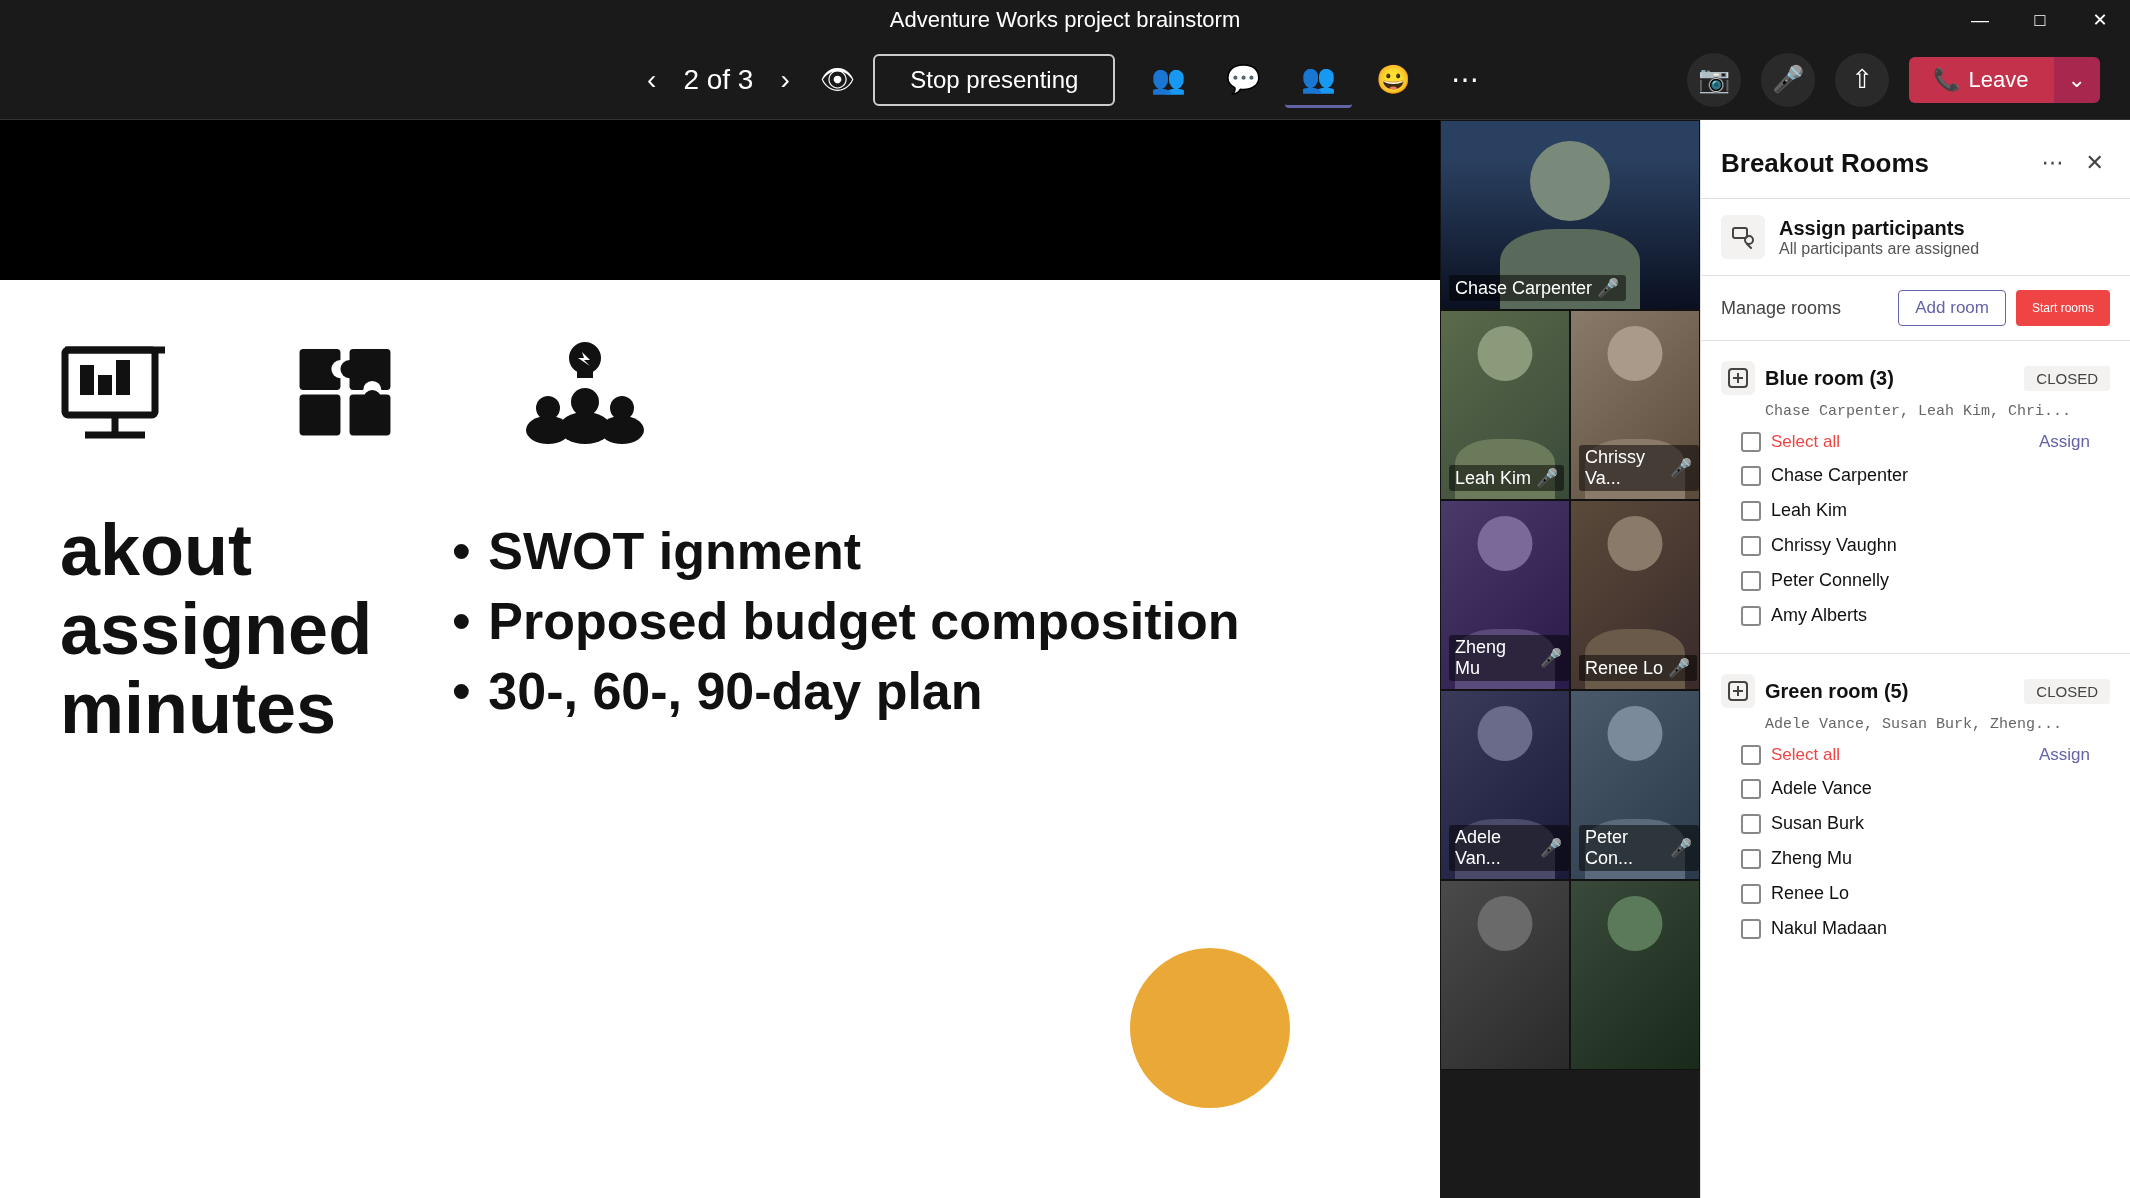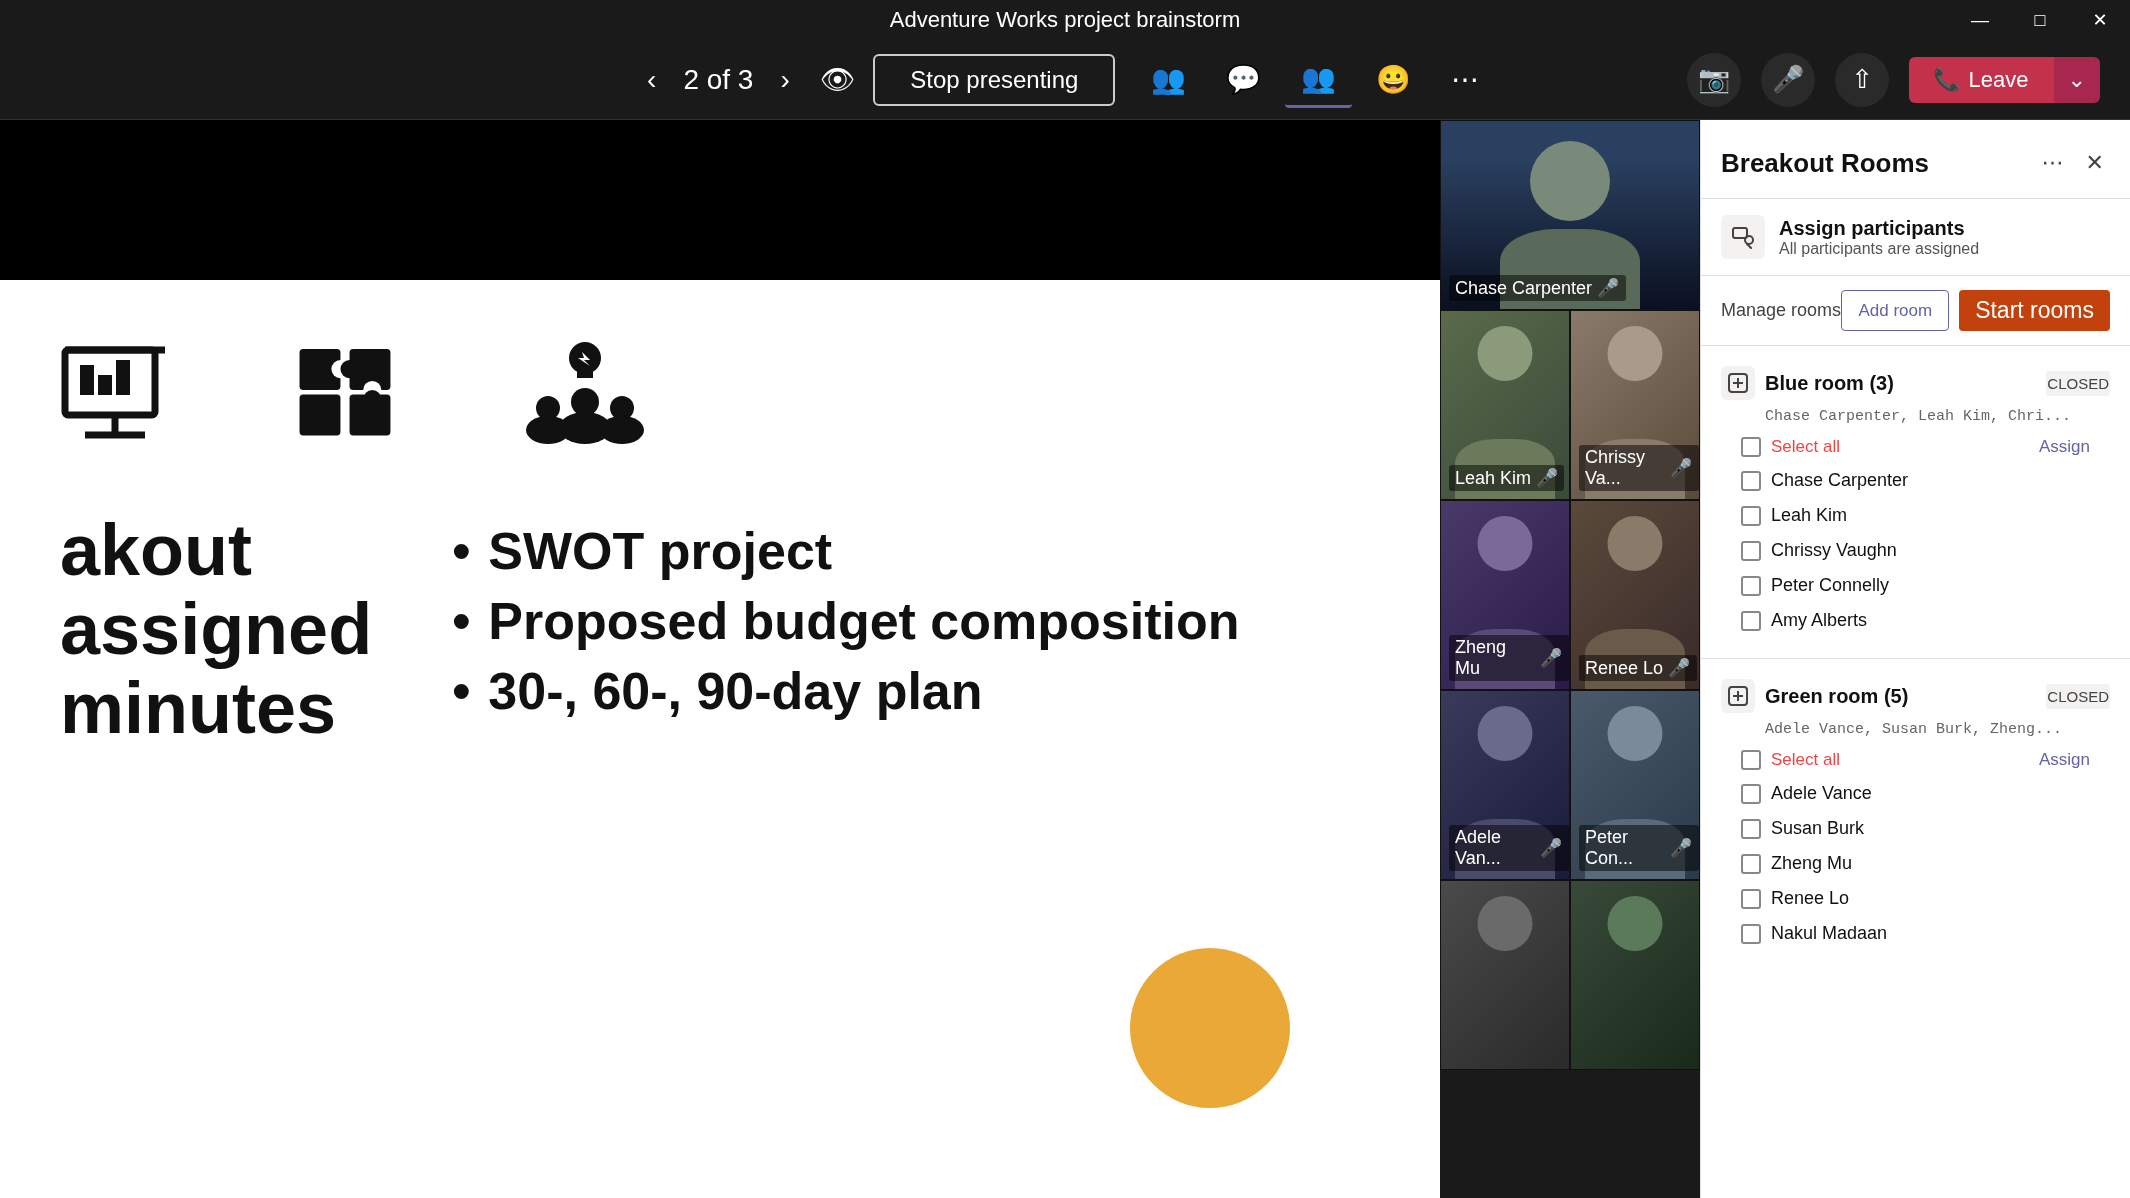--- a/index.html
+++ b/index.html
@@ -475,24 +475,24 @@
       border: 1px solid #6264a7;
       color: #6264a7;
       font-size: 17px;
       padding: 7px 16px;
       border-radius: 4px;
       cursor: pointer;
       font-weight: 500;
     }
 
     .start-rooms-btn {
-      background: #c2410c;
+      background: #ef4444;
       border: none;
       color: #fff;
-      font-size: 23px;
+      font-size: 12px;
       padding: 7px 16px;
       border-radius: 4px;
       cursor: pointer;
       font-weight: 500;
     }
 
     
     .rooms-list {
       flex: 1;
       overflow-y: auto;
@@ -534,21 +534,21 @@
       color: #666;
       margin-left: 44px;
       margin-bottom: 6px;
       font-family: Liberation Mono, monospace;
     }
 
     .closed-badge {
       background: #f3f2f1;
       color: #444;
       font-size: 15px;
-      padding: 4px 1px;
+      padding: 4px 12px;
       border-radius: 3px;
       font-weight: 500;
       text-align: center;
     }
 
     .room-select-row {
       display: flex;
       align-items: center;
       justify-content: space-between;
       padding: 6px 20px;
@@ -704,21 +704,21 @@
 
         <div class="slide-text-area">
           <div style="display:flex; gap:80px; align-items:flex-start;">
             <div style="flex-shrink:0;">
               <div class="slide-heading-partial">akout</div>
               <div class="slide-heading-partial">assigned</div>
               <div class="slide-heading-partial">minutes</div>
             </div>
             <ul class="slide-bullets">
               <li>
-                <span>SWOT project</span>
+                <span>SWOT ignment</span>
               </li>
               <li>
                 <span>Proposed budget composition</span>
               </li>
               <li>
                 <span>30-, 60-, 90-day plan</span>
               </li>
             </ul>
           </div>
         </div>

